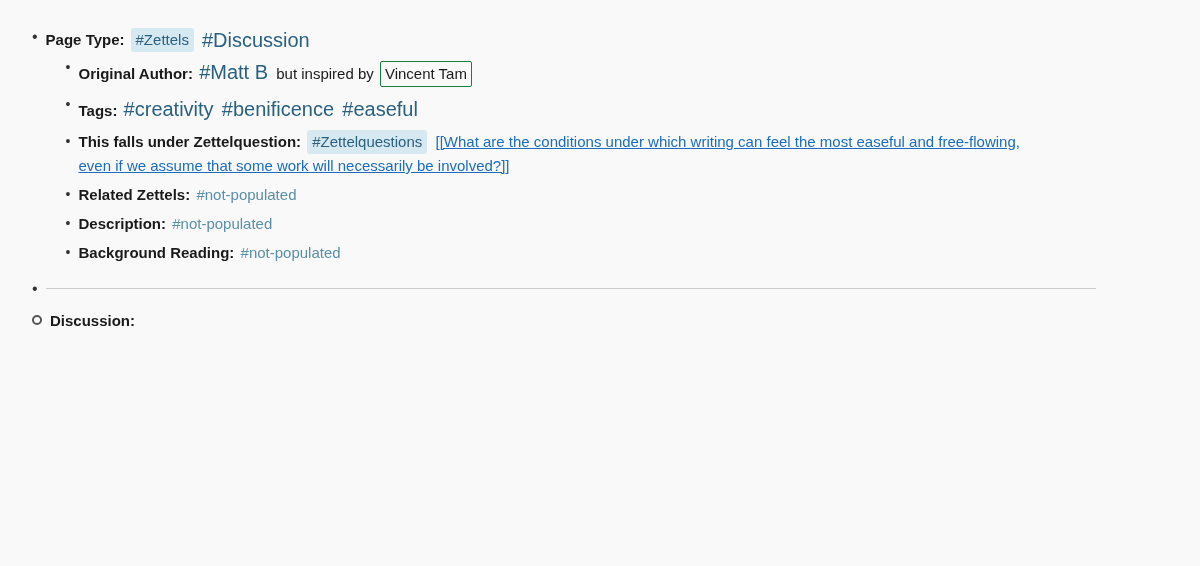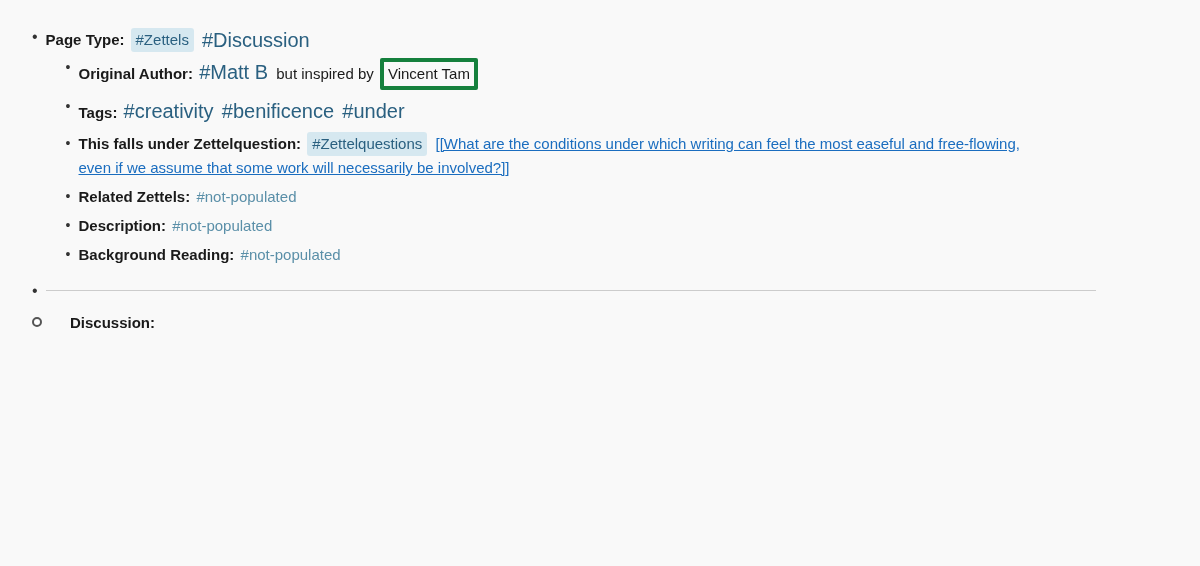--- a/index.html
+++ b/index.html
@@ -86,21 +86,21 @@
     }
 
     .tag-plain {
       color: #2a6080;
       font-size: 20px;
       margin-right: 4px;
     }
 
     .wiki-link {
       display: inline-block;
-      border: 4px solid #15803d;
+      border: 1px solid #15803d;
       border-radius: 2px;
       padding: 0px 4px;
       color: #1a1a1a;
       font-size: 15px;
       margin: 0 2px;
       background: transparent;
     }
 
     .wiki-link-blue {
       display: inline;
@@ -122,21 +122,20 @@
       display: flex;
       align-items: center;
       flex-wrap: wrap;
       gap: 4px;
     }
 
     .discussion-section {
       margin-top: 12px;
       display: flex;
       align-items: center;
-      gap: 20px;
     }
 
     .discussion-bullet {
       width: 10px;
       height: 10px;
       border-radius: 50%;
       background: #fff;
       border: 2px solid #555;
       display: inline-block;
       margin-right: 8px;
@@ -177,21 +176,21 @@
               <span class="wiki-link">Vincent Tam</span>
             </div>
           </li>
 
           <li>
             <span class="bullet">•</span>
             <div>
               <span class="field-label">Tags:</span>
               <span class="tag-plain">#creativity</span>
               <span class="tag-plain">#benificence</span>
-              <span class="tag-plain">#under</span>
+              <span class="tag-plain">#easeful</span>
             </div>
           </li>
 
           <li>
             <span class="bullet">•</span>
             <div style="max-width: 950px; line-height: 1.6;">
               <span class="field-label">This falls under Zettelquestion:</span>
               <span class="tag">#Zettelquestions</span>
               <span class="wiki-link-blue">[[What are the conditions under which writing can feel the most easeful and free-flowing, even if we assume that some work will necessarily be involved?]]</span>
             </div>

